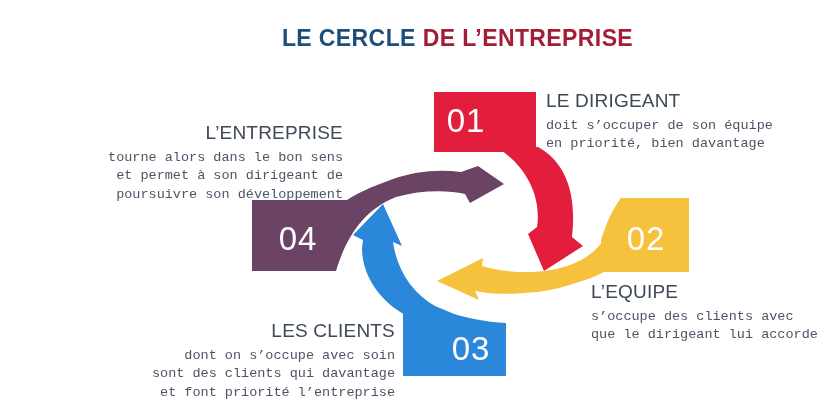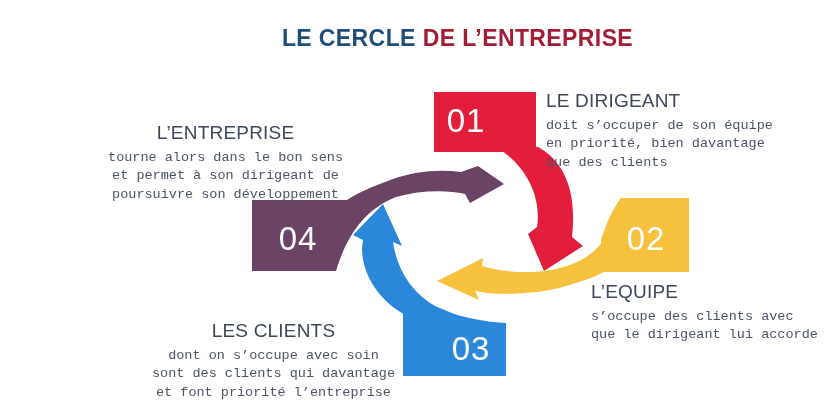--- a/index.html
+++ b/index.html
@@ -13,21 +13,21 @@
     font-size:23px;font-weight:700;letter-spacing:.4px;white-space:nowrap;
   }
   .diagram-svg{position:absolute;left:0;top:0;}
   .num{
     font-family:"Liberation Sans",sans-serif;font-size:33px;font-weight:400;
     fill:#ffffff;letter-spacing:1px;
   }
   .tb{position:absolute;}
   .tb .h{font-size:19px;color:#3E4857;margin:0 0 5px 0;letter-spacing:.2px;white-space:nowrap;}
   .tb .p{font-size:13.5px;line-height:18.4px;color:#4C5565;white-space:nowrap;font-family:Liberation Mono, monospace;}
-  .tb.right{text-align:center;}
+  .tb.right{text-align:right;}
 </style>
 </head>
 <body>
 
 <div class="canvas">
 
   <div class="title">
     <span style="color:#1F4E79;">LE CERCLE</span>
     <span> </span>
     <span style="color:#A31E35;">DE L’ENTREPRISE</span>
@@ -49,21 +49,20 @@
     <text class="num" x="605" y="250" text-anchor="middle">02</text>
     <text class="num" x="430" y="360" text-anchor="middle">03</text>
     <text class="num" x="257" y="250" text-anchor="middle">04</text>
   </svg>
 
   <div class="tb" style="left:505px;top:90px;">
     <div class="h">LE DIRIGEANT</div>
     <div class="p">
       <div>doit s’occuper de son équipe</div>
       <div>en priorité, bien davantage</div>
-      <div>que des clients</div>
     </div>
   </div>
 
   <div class="tb" style="left:550px;top:281px;">
     <div class="h">L’EQUIPE</div>
     <div class="p">
       <div>s’occupe des clients avec</div>
       <div>que le dirigeant lui accorde</div>
     </div>
   </div>

